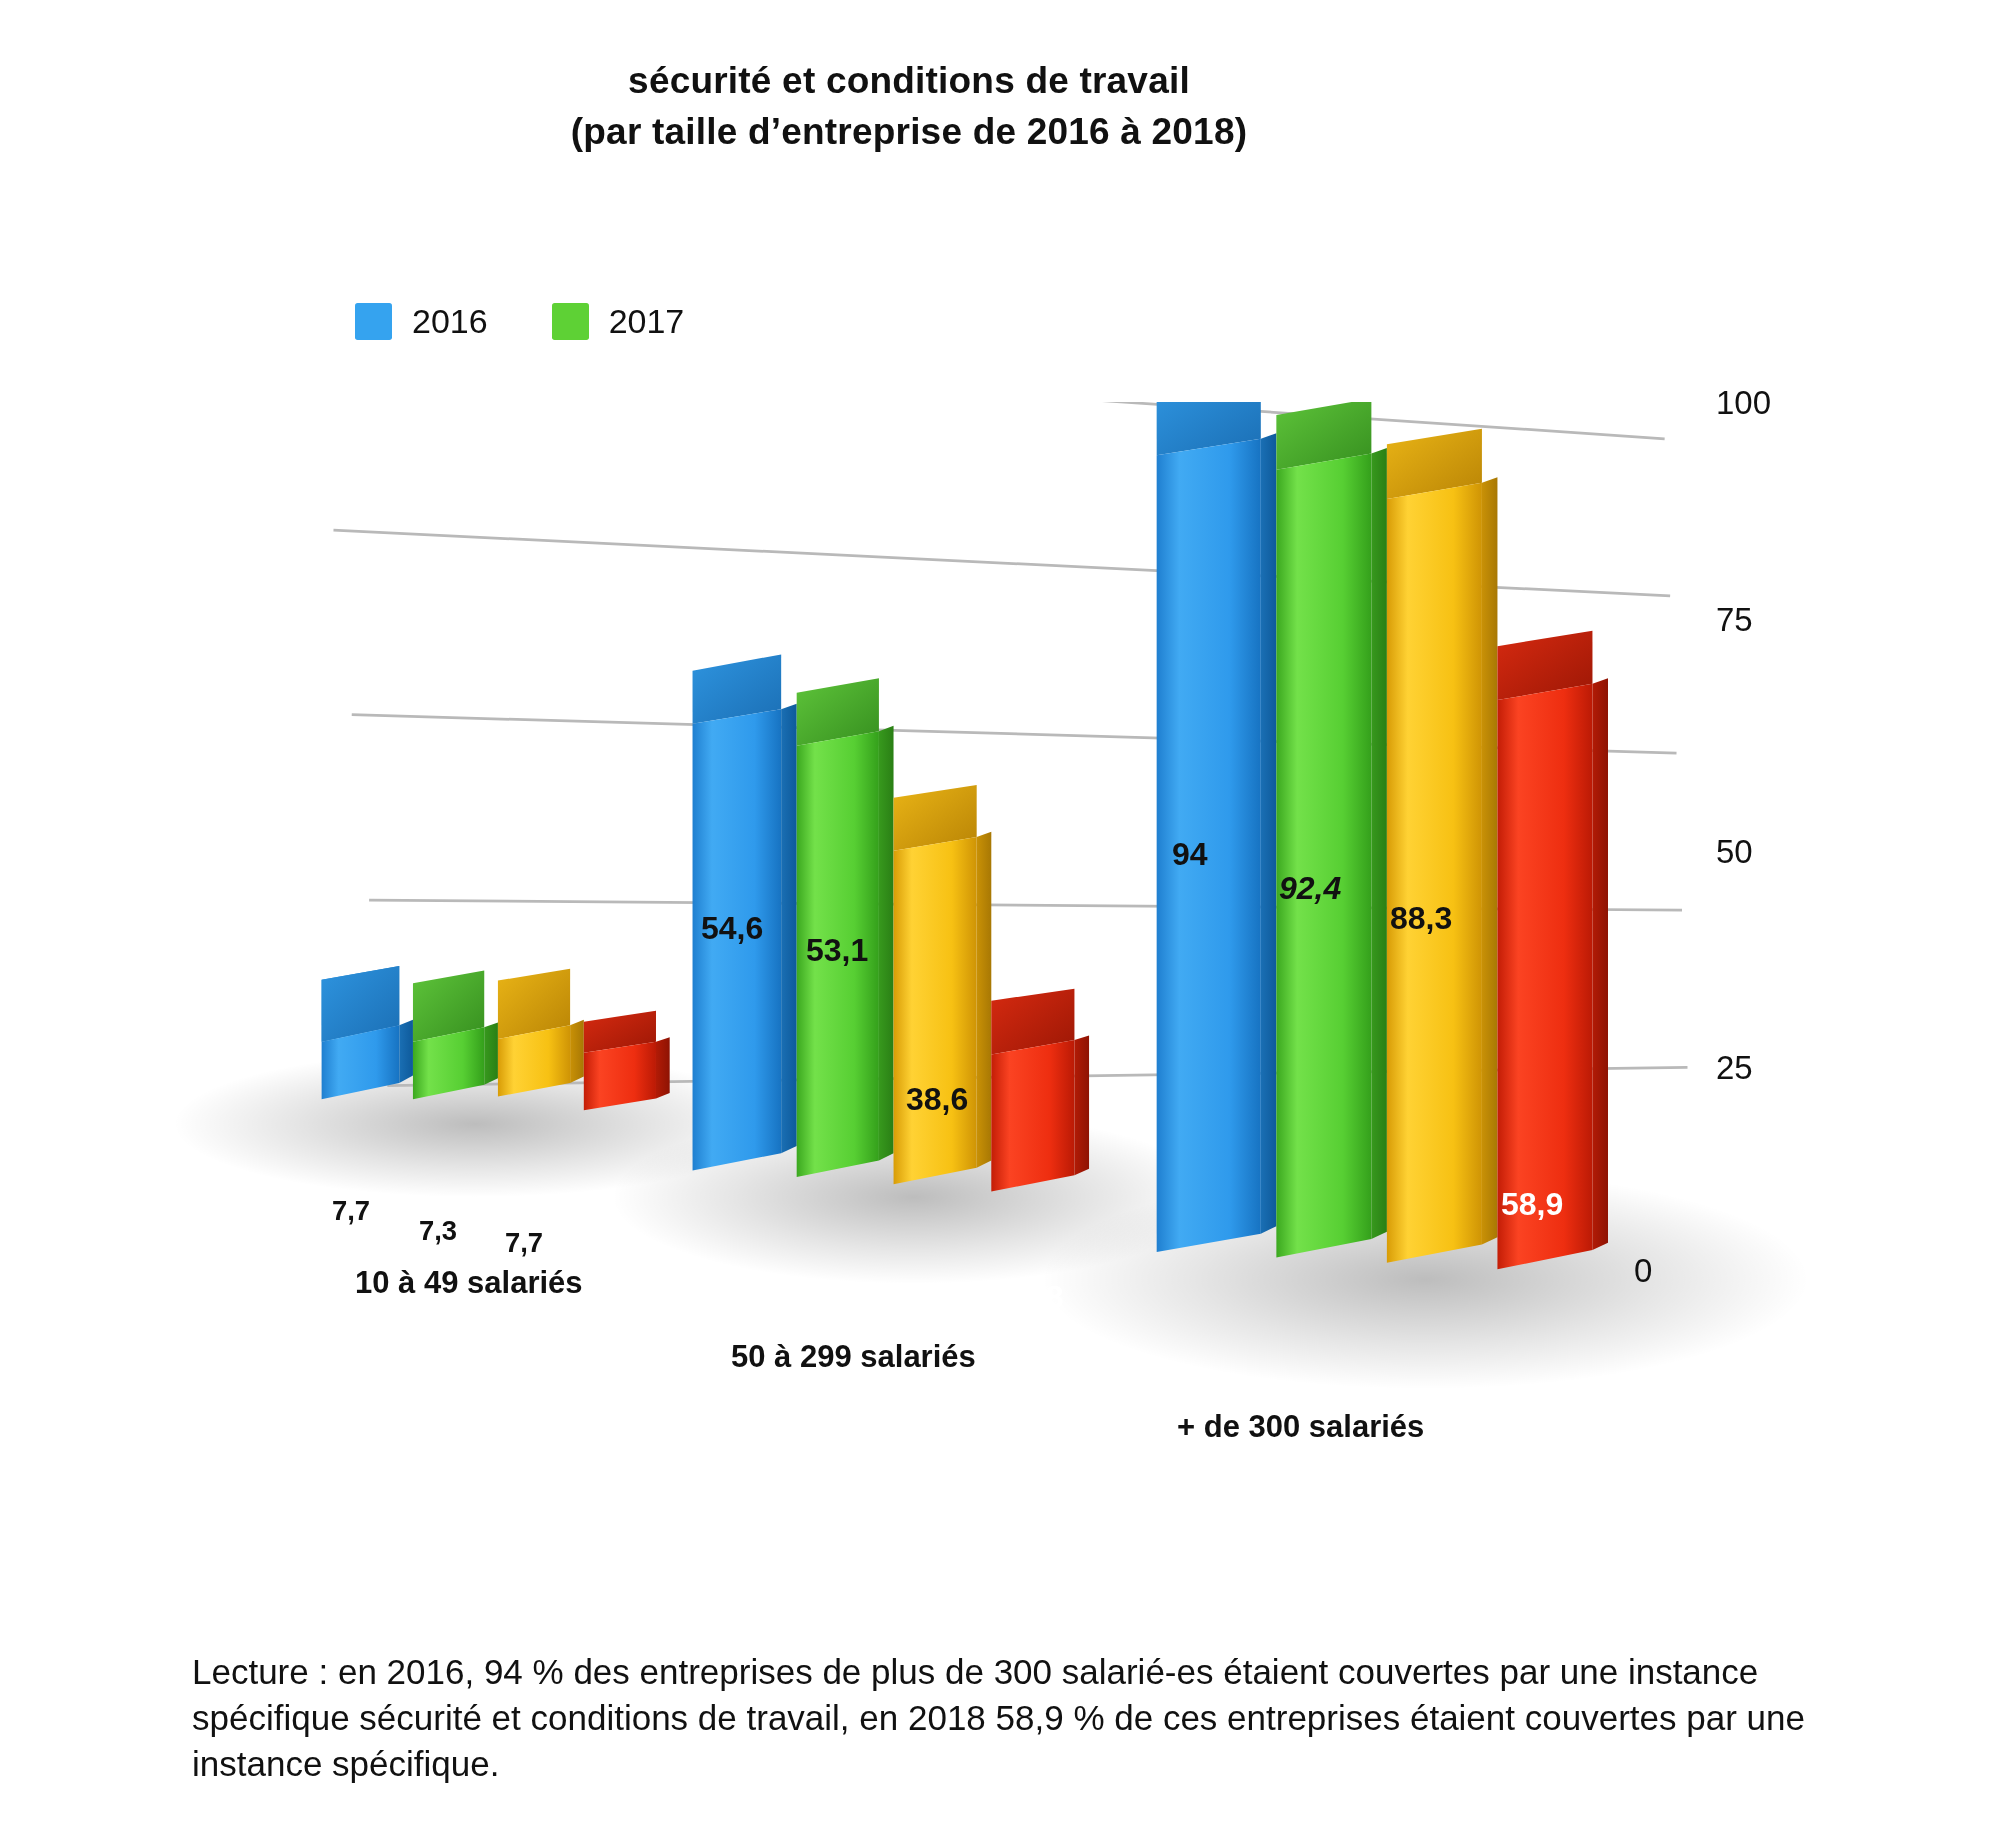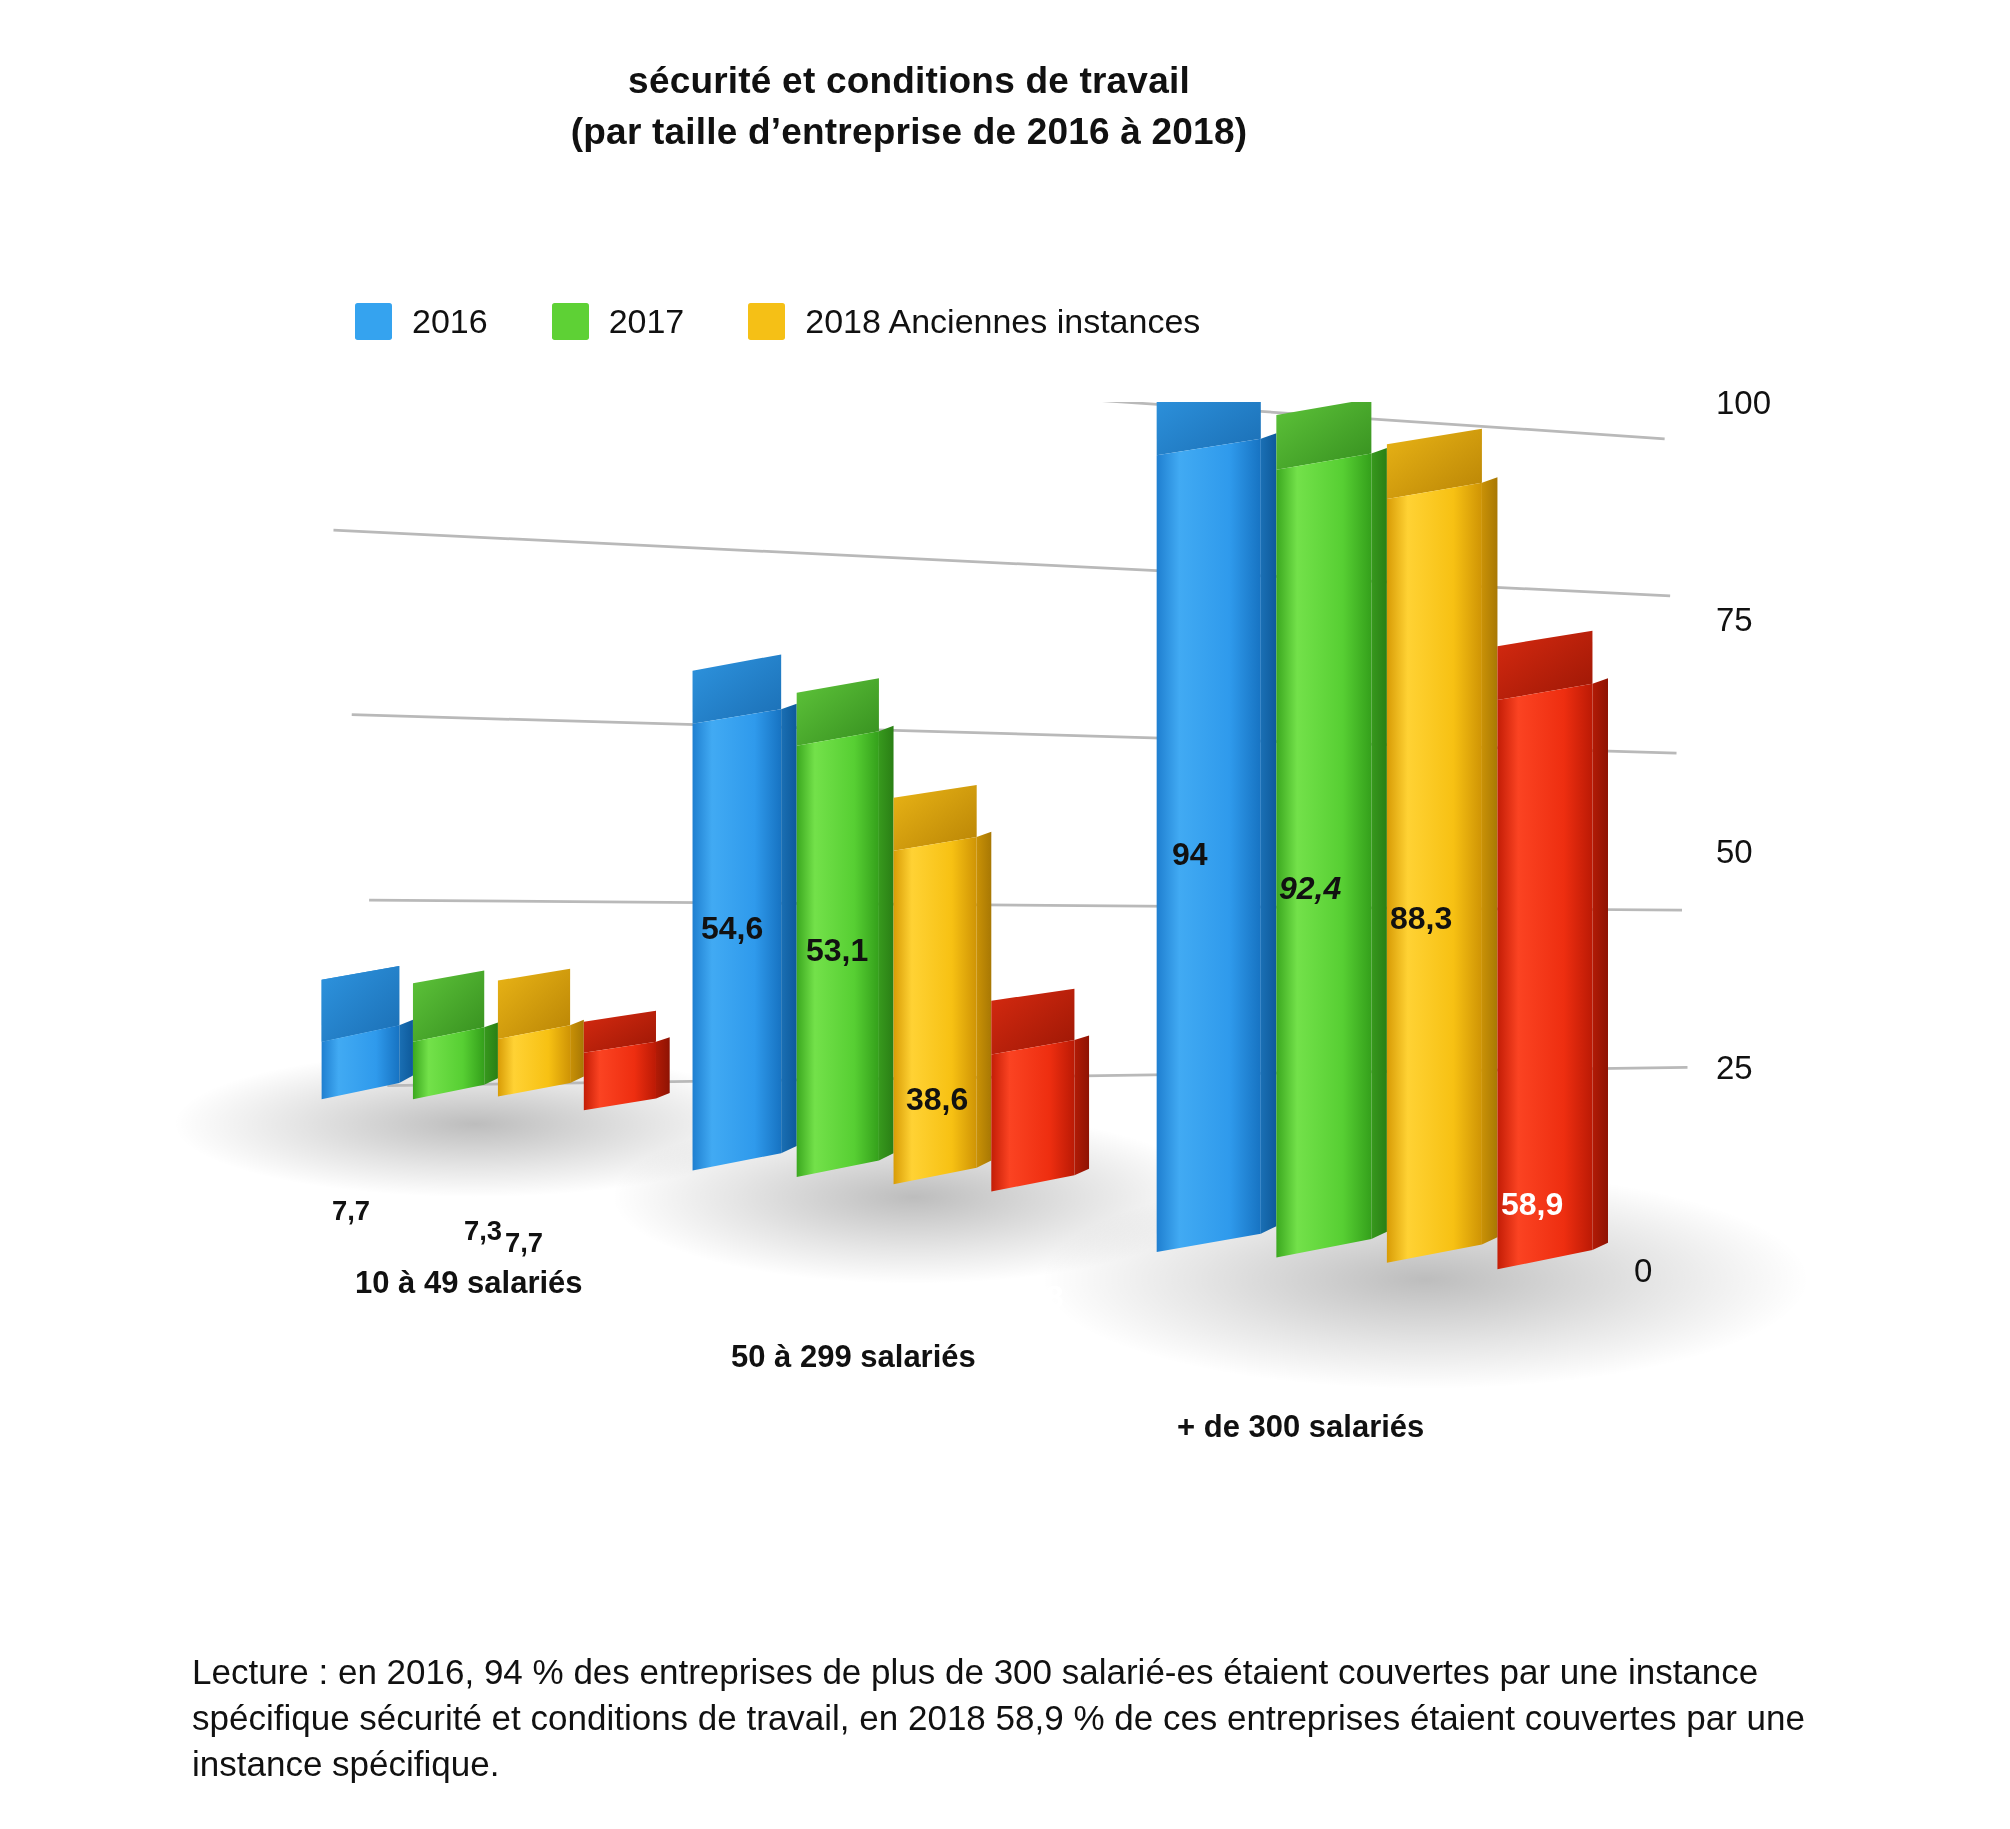--- a/index.html
+++ b/index.html
@@ -123,24 +123,20 @@
 
 <div id="legend">
   <div class="legend-item">
     <span class="legend-swatch" style="background:#35a3ef"></span>
     <span class="legend-label">2016</span>
   </div>
   <div class="legend-item">
     <span class="legend-swatch" style="background:#5ed135"></span>
     <span class="legend-label">2017</span>
   </div>
-  <div class="legend-item">
-    <span class="legend-swatch" style="background:#f5c016"></span>
-    <span class="legend-label">2018 Anciennes instances</span>
-  </div>
 </div>
 
 <div id="plot">
 
   <svg id="plot-svg" width="2010" height="1042" viewBox="0 0 2200 1140">
     <defs>
 
       <radialGradient id="groundShadow" cx="50%" cy="50%" r="50%">
         <stop offset="0%" stop-color="#000000" stop-opacity="0.26"></stop>
         <stop offset="60%" stop-color="#000000" stop-opacity="0.10"></stop>
@@ -306,21 +302,21 @@
   <div class="axis-label" style="left:1716px; top:199px;">75</div>
   <div class="axis-label" style="left:1716px; top:431px;">50</div>
   <div class="axis-label" style="left:1716px; top:647px;">25</div>
   <div class="axis-label" style="left:1634px; top:850px;">0</div>
 
   <div class="cat-label" style="left:355px; top:863px;">10 à 49 salariés</div>
   <div class="cat-label" style="left:731px; top:937px;">50 à 299 salariés</div>
   <div class="cat-label" style="left:1177px; top:1007px;">+ de 300 salariés</div>
 
   <div class="bar-value small" style="left:332px; top:793px; top:0; transform:translate(0,793px);">7,7</div>
-  <div class="bar-value small" style="left:419px; top:813px;margin-left:45px;">7,3</div>
+  <div class="bar-value small" style="left:419px; top:813px;">7,3</div>
   <div class="bar-value small" style="left:505px; top:825px;">7,7</div>
   <div class="bar-value small light" style="left:592px; top:836px;">2,1</div>
 
   <div class="bar-value" style="left:701px; top:508px;">54,6</div>
   <div class="bar-value" style="left:806px; top:530px;">53,1</div>
   <div class="bar-value" style="left:906px; top:635px;margin-top:44px;">38,6</div>
   <div class="bar-value light" style="left:1003px; top:877px;">11,8</div>
 
   <div class="bar-value" style="left:1172px; top:434px;">94</div>
   <div class="bar-value" style="left:1279px; top:468px;font-style:italic;">92,4</div>

